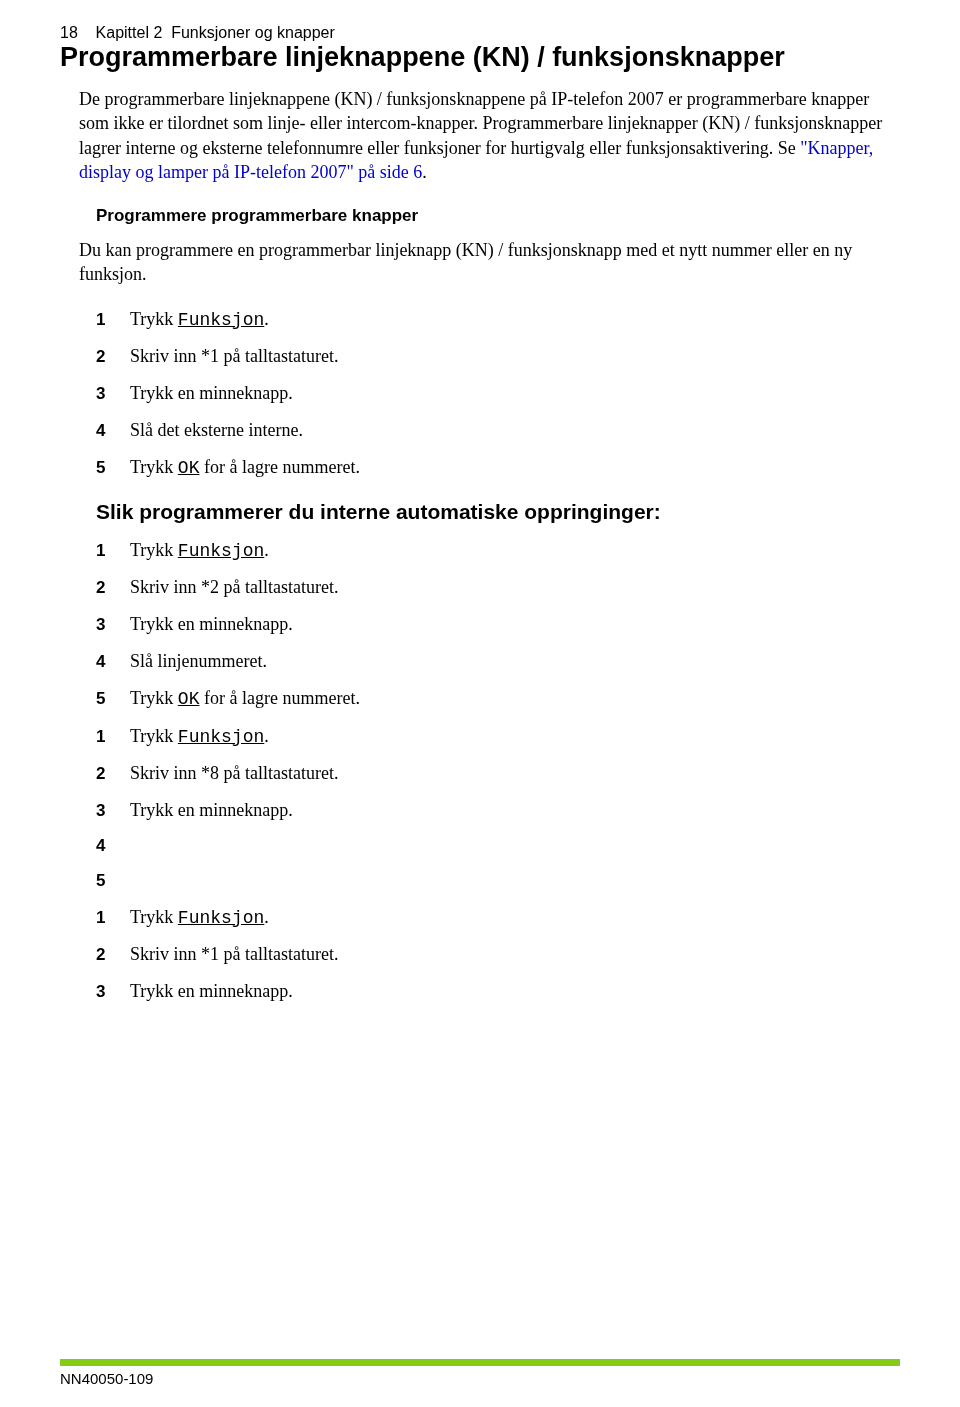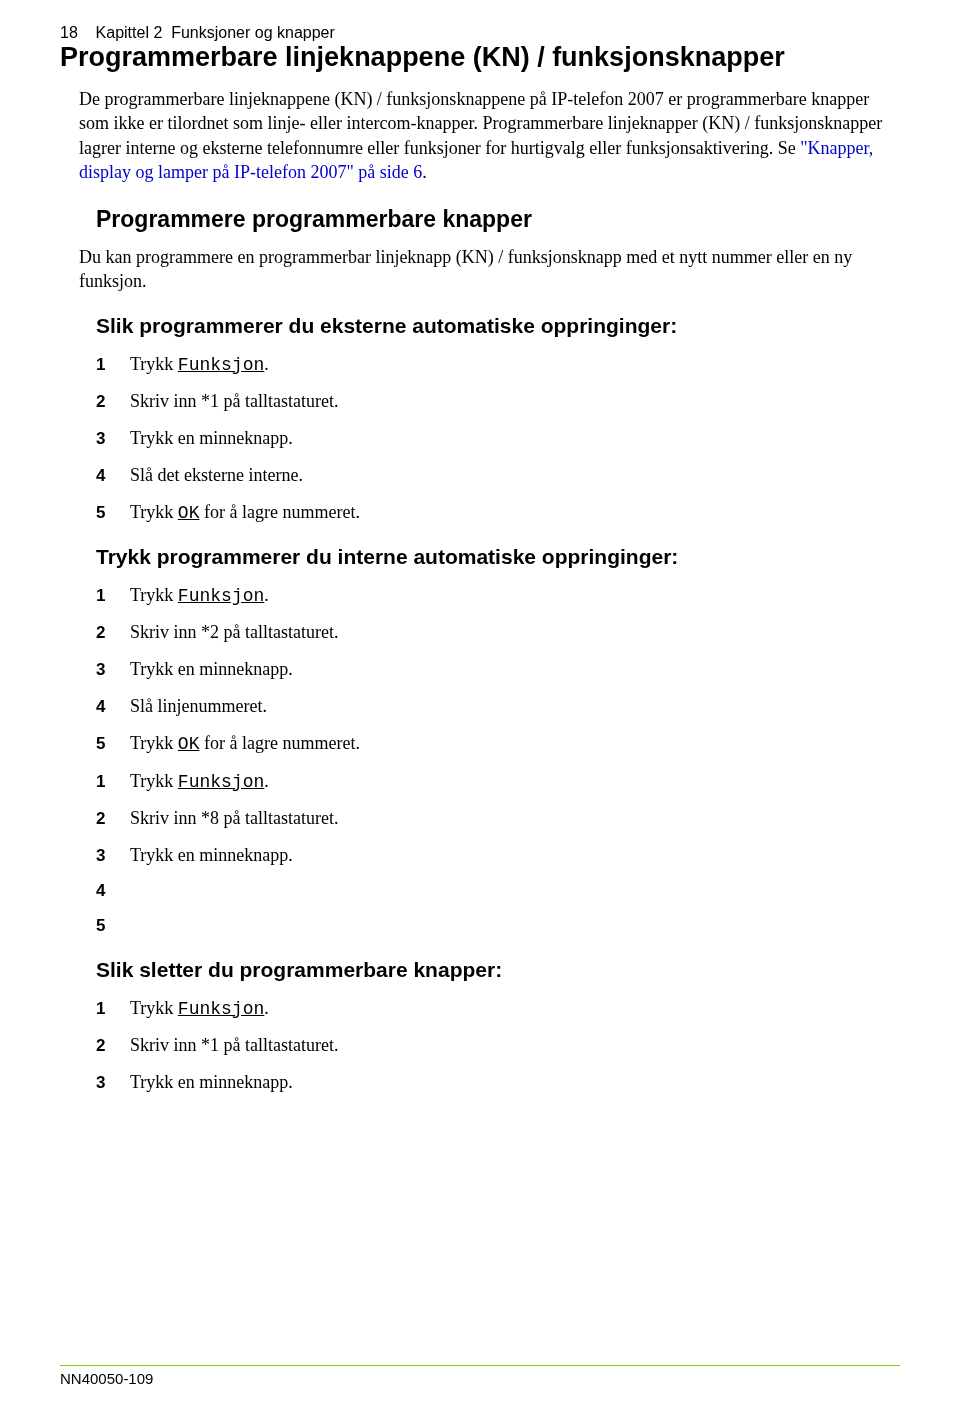--- a/index.html
+++ b/index.html
@@ -27,21 +27,21 @@
     line-height: 1.35;
     margin-left: 19px;
     margin-bottom: 20px;
   }
   a.xref {
     color: #0000cc;
     text-decoration: none;
   }
   .h2 {
     font-family: Arial, Helvetica, sans-serif;
-    font-size: 23px;
+    font-size: 17px;
     font-weight: bold;
     margin-left: 36px;
     margin-bottom: 12px;
     margin-top: 22px;
   }
   .h3 {
     font-family: Arial, Helvetica, sans-serif;
     font-size: 21px;
     font-weight: bold;
     margin-left: 36px;
@@ -68,21 +68,21 @@
   }
   .softkey {
     font-family: Liberation Mono, monospace;
     text-decoration: underline;
   }
   .footer {
     position: absolute;
     bottom: 20px;
     left: 60px;
     right: 60px;
-    border-top: 1px solid #84cc16;
+    border-top: 7px solid #84cc16;
     padding-top: 4px;
     font-family: Arial, Helvetica, sans-serif;
     font-size: 15px;
   }
 </style>
 </head>
 <body>
 
 <div class="header-line">
   <span>18</span>&nbsp;&nbsp;&nbsp;
@@ -94,21 +94,20 @@
 
 <p class="body-text">
   <span>De programmerbare linjeknappene (KN) / funksjonsknappene på IP-telefon 2007 er programmerbare knapper som ikke er tilordnet som linje- eller intercom-knapper. Programmerbare linjeknapper (KN) / funksjonsknapper lagrer interne og eksterne telefonnumre eller funksjoner for hurtigvalg eller funksjonsaktivering. Se </span><a href="#" class="xref">"Knapper, display og lamper på IP-telefon 2007" på side 6</a><span>.</span>
 </p>
 
 <h2 class="h2">Programmere programmerbare knapper</h2>
 
 <p class="body-text">Du kan programmere en programmerbar linjeknapp (KN) / funksjonsknapp med et nytt nummer eller en ny funksjon.</p>
 
 <div id="sections-root">
-    <h3 class="h3">Slik programmerer du eksterne automatiske oppringinger:</h3>
     <ol>
       <li>
         <span class="num">1</span>
         <span><span>Trykk </span><span class="softkey">Funksjon</span><span>.</span></span>
       </li>
       <li>
         <span class="num">2</span>
         <span><span>Skriv inn *1 på talltastaturet.</span></span>
       </li>
       <li>
@@ -117,21 +116,21 @@
       </li>
       <li>
         <span class="num">4</span>
         <span><span>Slå det eksterne interne.</span></span>
       </li>
       <li>
         <span class="num">5</span>
         <span><span>Trykk </span><span class="softkey">OK</span><span> for å lagre nummeret.</span></span>
       </li>
     </ol>
-    <h3 class="h3">Trykk programmerer du interne automatiske oppringinger:</h3>
+    <h3 class="h3">Slik programmerer du interne automatiske oppringinger:</h3>
     <ol>
       <li>
         <span class="num">1</span>
         <span><span>Trykk </span><span class="softkey">Funksjon</span><span>.</span></span>
       </li>
       <li>
         <span class="num">2</span>
         <span><span>Skriv inn *2 på talltastaturet.</span></span>
       </li>
       <li>
@@ -160,21 +159,20 @@
         <span class="num">3</span>
         <span><span>Trykk en minneknapp.</span></span>
       </li>
       <li>
         <span class="num">4</span>
       </li>
       <li>
         <span class="num">5</span>
       </li>
     </ol>
-    <h3 class="h3">Slik sletter du programmerbare knapper:</h3>
     <ol>
       <li>
         <span class="num">1</span>
         <span><span>Trykk </span><span class="softkey">Funksjon</span><span>.</span></span>
       </li>
       <li>
         <span class="num">2</span>
         <span><span>Skriv inn *1 på talltastaturet.</span></span>
       </li>
       <li>

